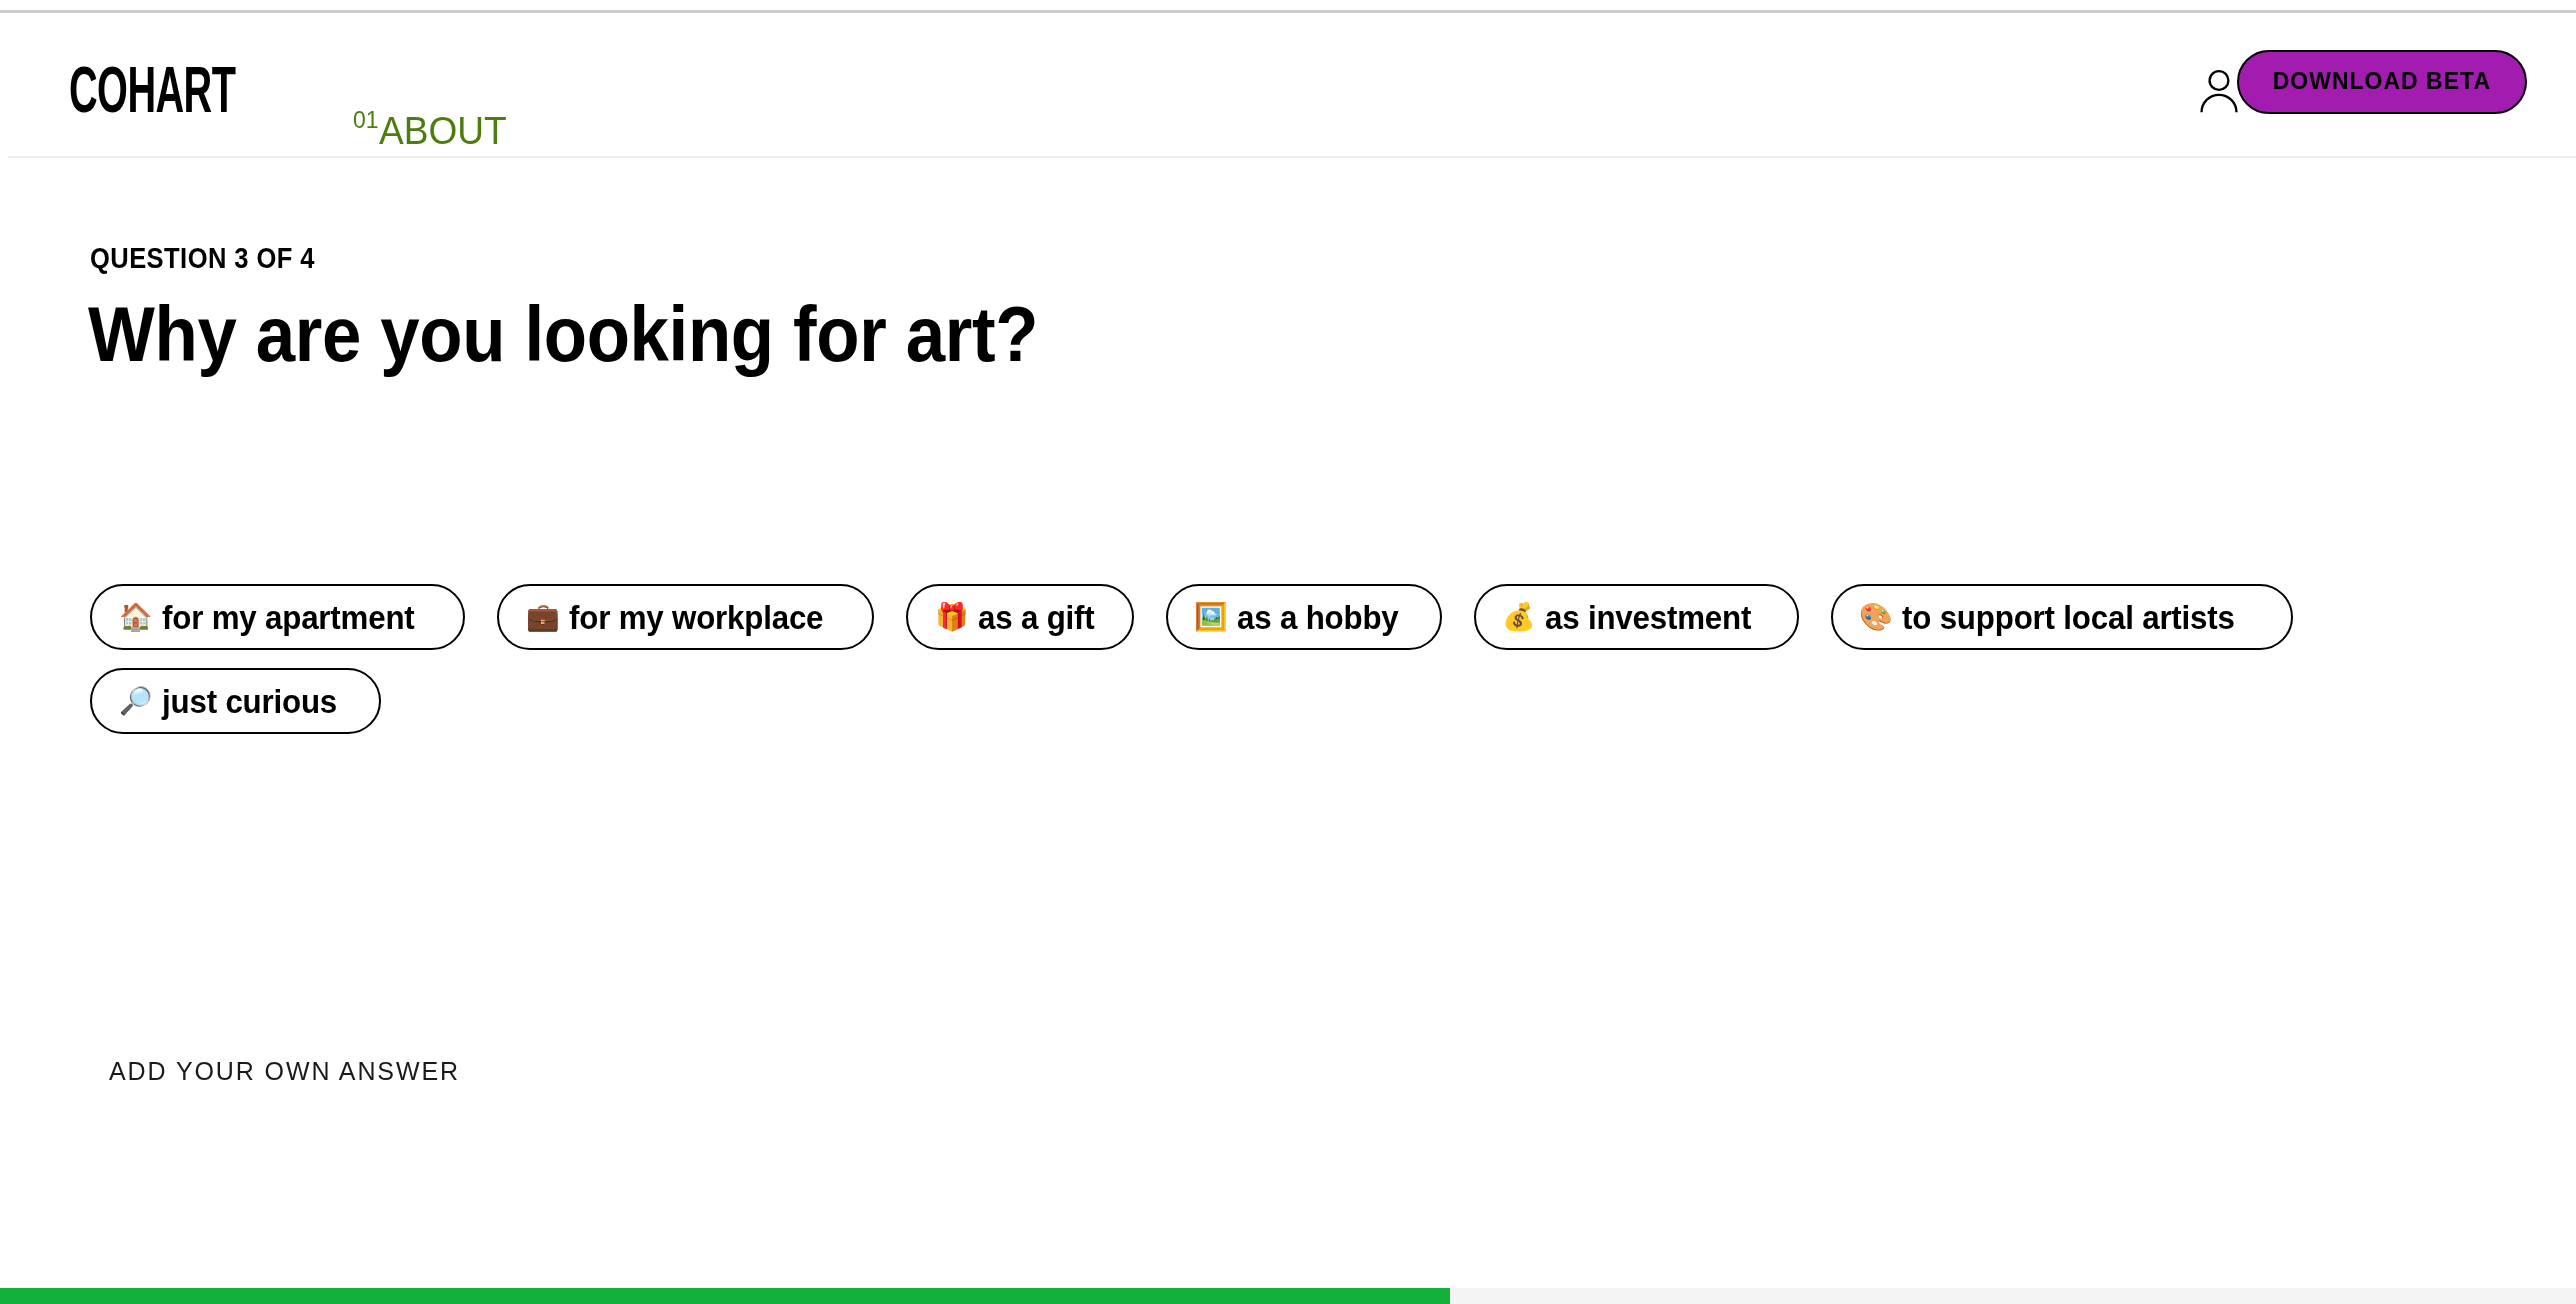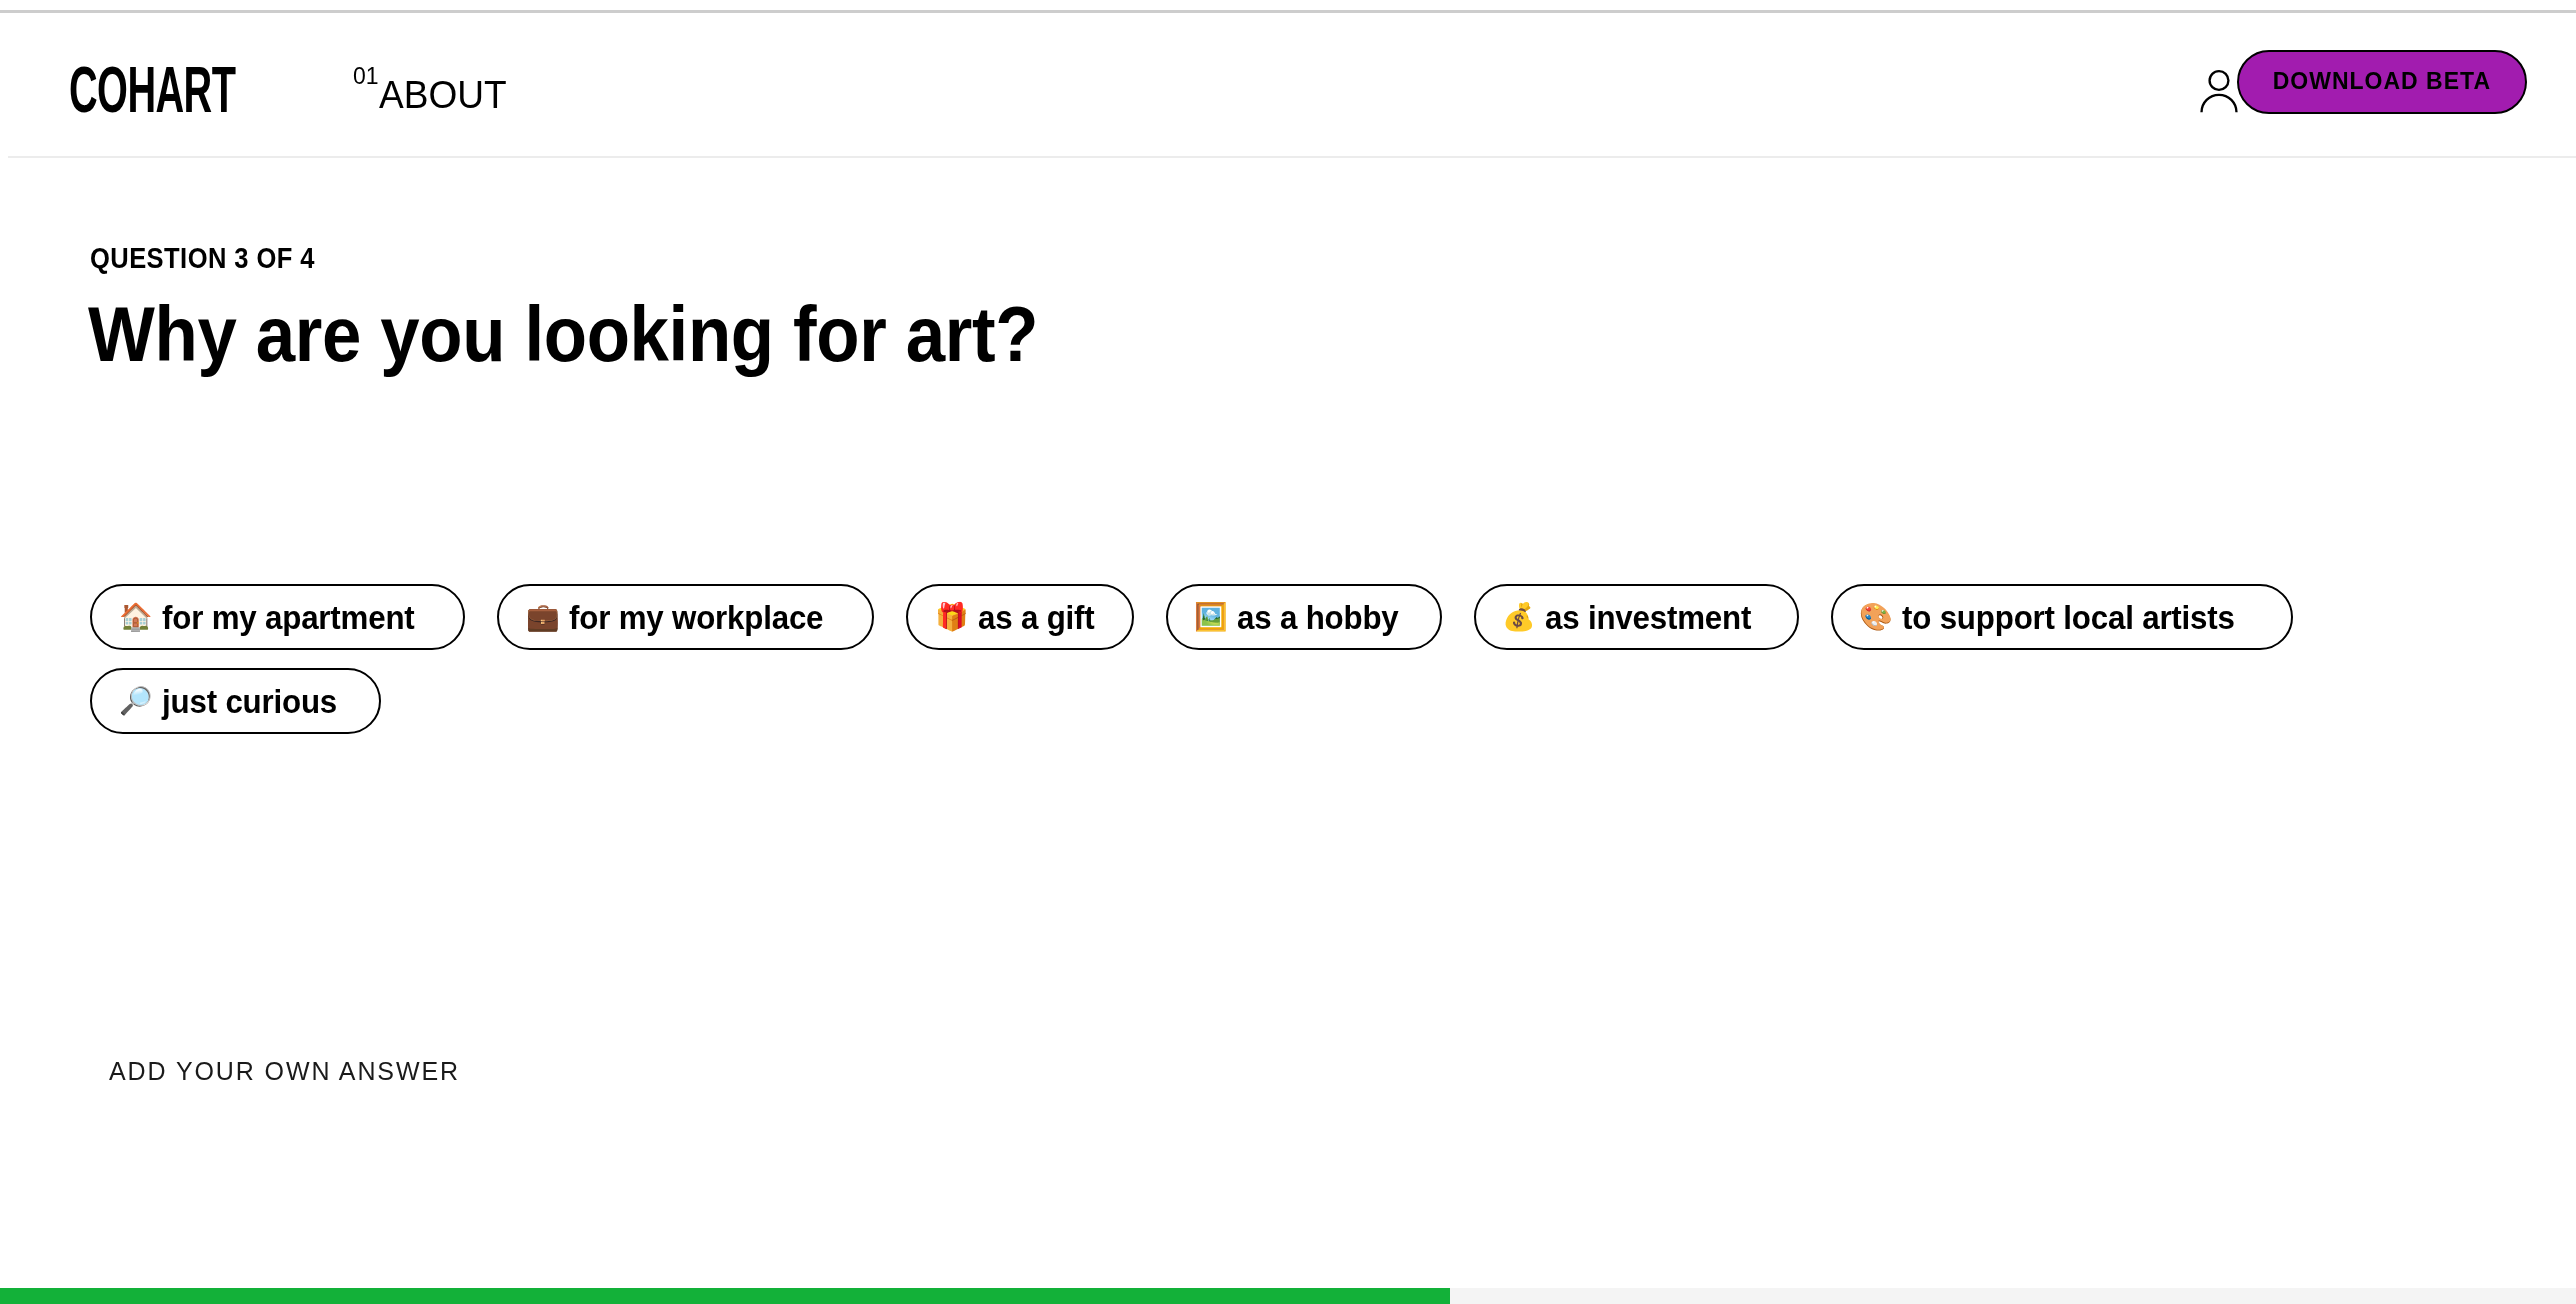--- a/index.html
+++ b/index.html
@@ -61,23 +61,24 @@
     position: absolute;
     left: 345px;
     top: 52px;
     display: flex;
     align-items: flex-start;
     white-space: nowrap;
   }
 
   .nav-item {
     display: inline-flex;
-    align-items: flex-start;
-    color: #000000;
+    align-items: center;
+    color: #4d7c0f;
     text-decoration: none;
+    margin-top: 36px;
   }
 
   .nav-num {
     font-size: 23px;
     font-weight: 400;
     line-height: 23px;
     position: relative;
     top: 0px;
     letter-spacing: 0px;
   }

